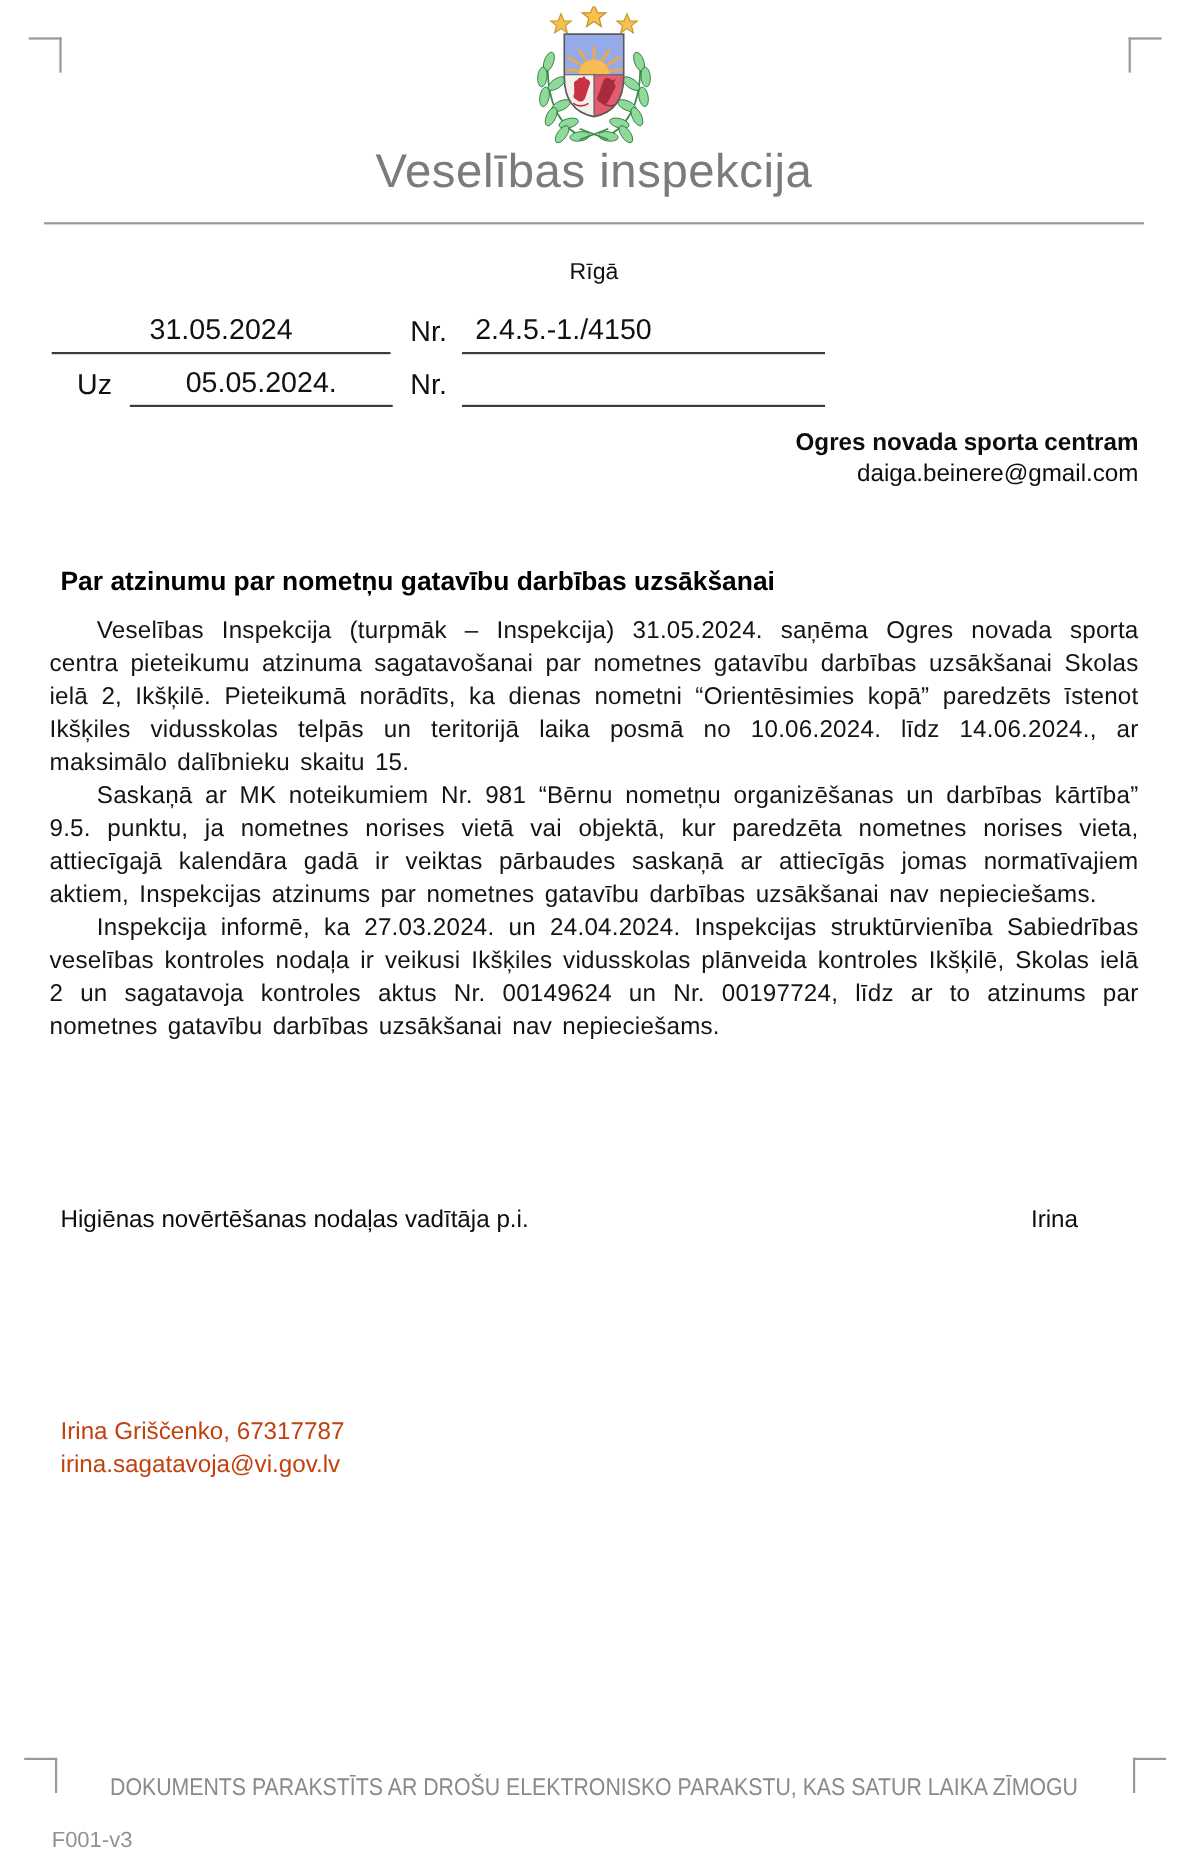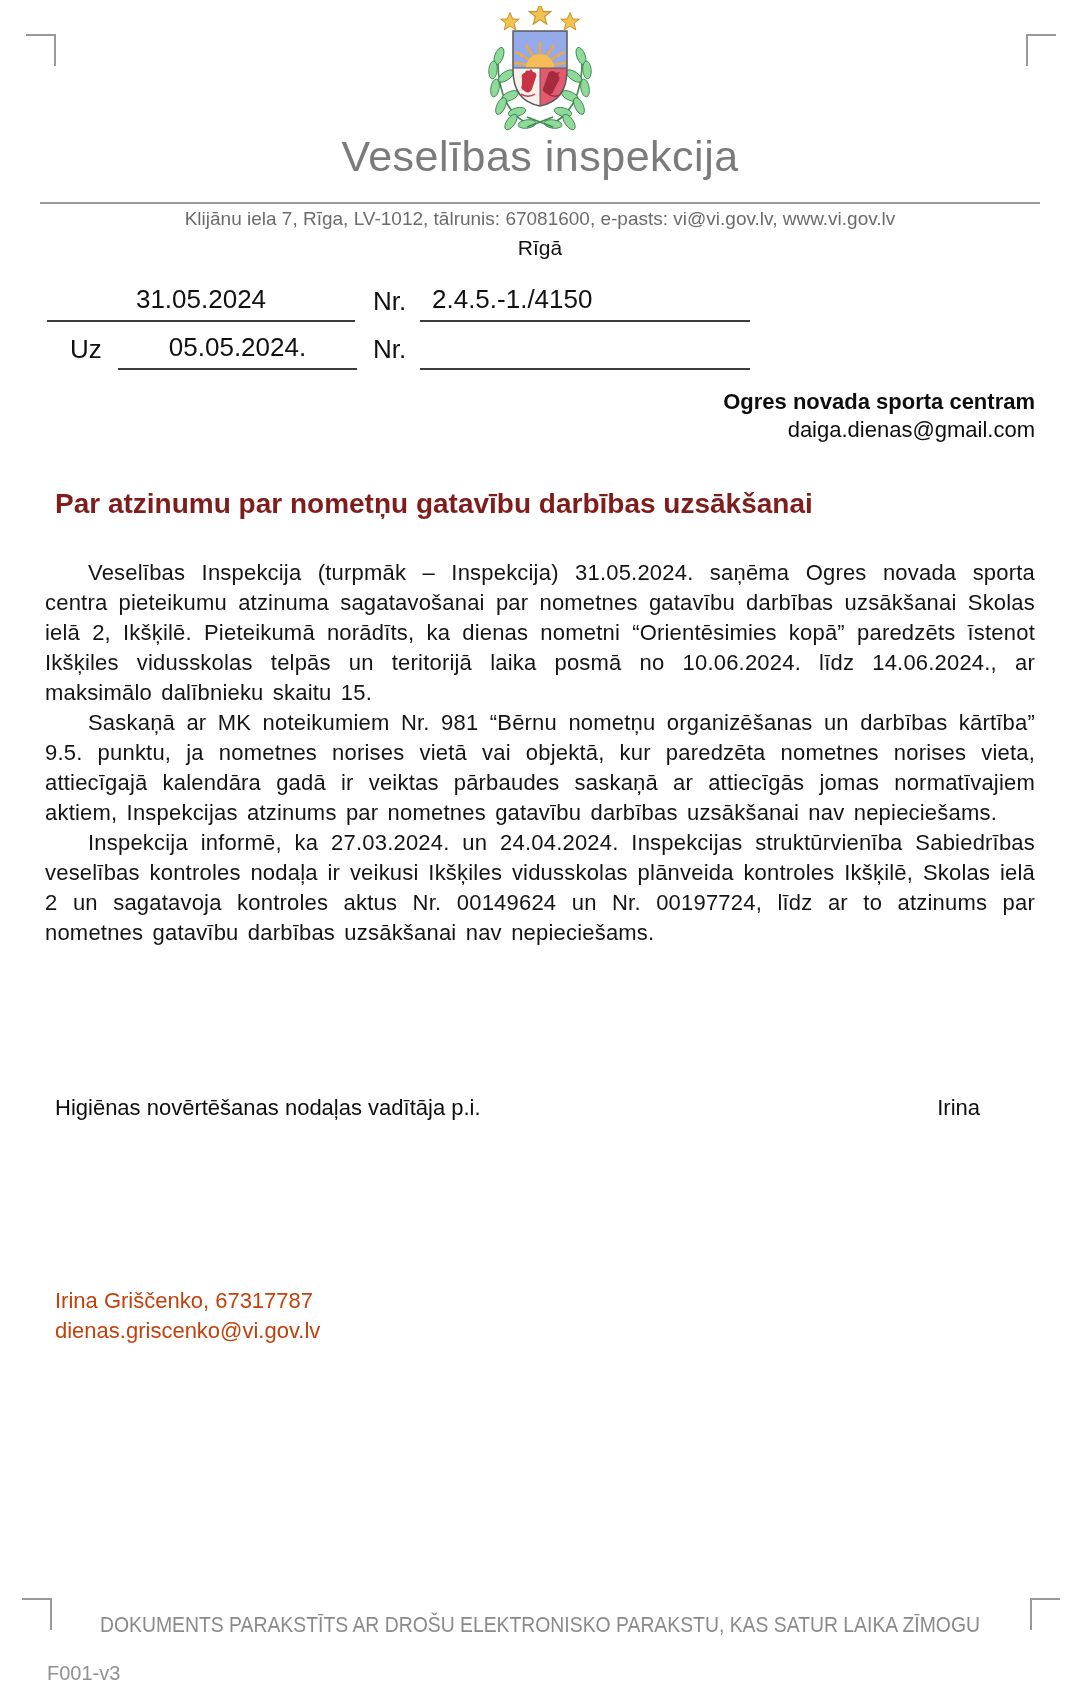--- a/index.html
+++ b/index.html
@@ -39,21 +39,21 @@
   .f-nr{width:47px;padding-bottom:5px;}
   .f-num1{width:318px;padding-left:12px;}
   .f-uz{width:71px;padding-left:23px;box-sizing:border-box;padding-bottom:5px;}
   .f-date2{width:239px;text-align:center;}
   .f-sp2{width:16px;}
   .f-num2{width:330px;}
 
   .recipient{position:absolute;top:388px;right:45px;text-align:right;font-size:22px;line-height:28px;color:#0d0d0d;}
   .recipient .r-name{font-weight:700;}
 
-  .subject{position:absolute;top:488px;left:55px;font-size:28px;font-weight:700;color:#7f1d1d;}
+  .subject{position:absolute;top:515px;left:55px;font-size:24px;font-weight:700;color:#000000;}
 
   .body-text{
     position:absolute;top:558px;left:45px;width:990px;
     font-size:22px;line-height:30px;text-align:justify;
     word-spacing:3px;letter-spacing:0.2px;color:#141414;
   }
   .body-text p{margin:0;text-indent:43px;}
 
   .sig{position:absolute;top:1094px;left:28px;right:45px;font-size:22px;line-height:28px;color:#0d0d0d;}
   .sig .ind{padding-left:27px;}
@@ -123,61 +123,60 @@
       <g fill="#F4C24F" stroke="#C9922C" stroke-width="1">
         <use href="#star" transform="translate(45,16)"></use>
         <use href="#star" transform="translate(75,9) scale(1.15)"></use>
         <use href="#star" transform="translate(105,16)"></use>
       </g>
     </svg>
   </div>
 
   <div class="org-title">Veselības inspekcija</div>
   <div class="head-rule"></div>
-  <div class="head-address">Klijānu iela 7, Rīga, LV-1012, tālrunis: 67081600, e-pasts: vi@vi.gov.lv, www.vi.gov.lv</div>
   <div class="place-line">Rīgā</div>
 
   <div class="refrow r1">
     <span class="uline f-date1">31.05.2024</span>
     <span class="f-sp"></span>
     <span class="f-nr">Nr.</span>
     <span class="uline f-num1">2.4.5.-1./4150</span>
   </div>
 
   <div class="refrow r2">
     <span class="f-uz">Uz</span>
     <span class="uline f-date2">05.05.2024.</span>
     <span class="f-sp2"></span>
     <span class="f-nr">Nr.</span>
     <span class="uline f-num2"></span>
   </div>
 
   <div class="recipient">
     <div class="r-name">Ogres novada sporta centram</div>
-    <div class="r-email">daiga.dienas@gmail.com</div>
+    <div class="r-email">daiga.beinere@gmail.com</div>
   </div>
 
   <div class="subject">Par atzinumu par nometņu gatavību darbības uzsākšanai</div>
 
   <div class="body-text">
     <p>Veselības Inspekcija (turpmāk – Inspekcija) 31.05.2024. saņēma Ogres novada sporta centra pieteikumu atzinuma sagatavošanai par nometnes gatavību darbības uzsākšanai Skolas ielā 2, Ikšķilē. Pieteikumā norādīts, ka dienas nometni “Orientēsimies kopā” paredzēts īstenot Ikšķiles vidusskolas telpās un teritorijā laika posmā no 10.06.2024. līdz 14.06.2024., ar maksimālo dalībnieku skaitu 15.</p>
     <p>Saskaņā ar MK noteikumiem Nr. 981 “Bērnu nometņu organizēšanas un darbības kārtība” 9.5. punktu, ja nometnes norises vietā vai objektā, kur paredzēta nometnes norises vieta, attiecīgajā kalendāra gadā ir veiktas pārbaudes saskaņā ar attiecīgās jomas normatīvajiem aktiem, Inspekcijas atzinums par nometnes gatavību darbības uzsākšanai nav nepieciešams.</p>
     <p>Inspekcija informē, ka 27.03.2024. un 24.04.2024. Inspekcijas struktūrvienība Sabiedrības veselības kontroles nodaļa ir veikusi Ikšķiles vidusskolas plānveida kontroles Ikšķilē, Skolas ielā 2 un sagatavoja kontroles aktus Nr. 00149624 un Nr. 00197724, līdz ar to atzinums par nometnes gatavību darbības uzsākšanai nav nepieciešams.</p>
   </div>
 
   <div class="sig">
     <div class="row2">
       <span class="ind">Higiēnas novērtēšanas nodaļas vadītāja p.i.</span>
       <span class="sig-right">Irina</span>
     </div>
   </div>
 
   <div class="contact">
     <div>Irina Griščenko, 67317787</div>
-    <div>dienas.griscenko@vi.gov.lv</div>
+    <div>irina.sagatavoja@vi.gov.lv</div>
   </div>
 
   <div class="foot-note">
     <span>DOKUMENTS PARAKSTĪTS AR DROŠU ELEKTRONISKO PARAKSTU, KAS SATUR LAIKA ZĪMOGU</span>
   </div>
   <div class="form-code">F001-v3</div>
 
 </div>
 
 </body></html>

